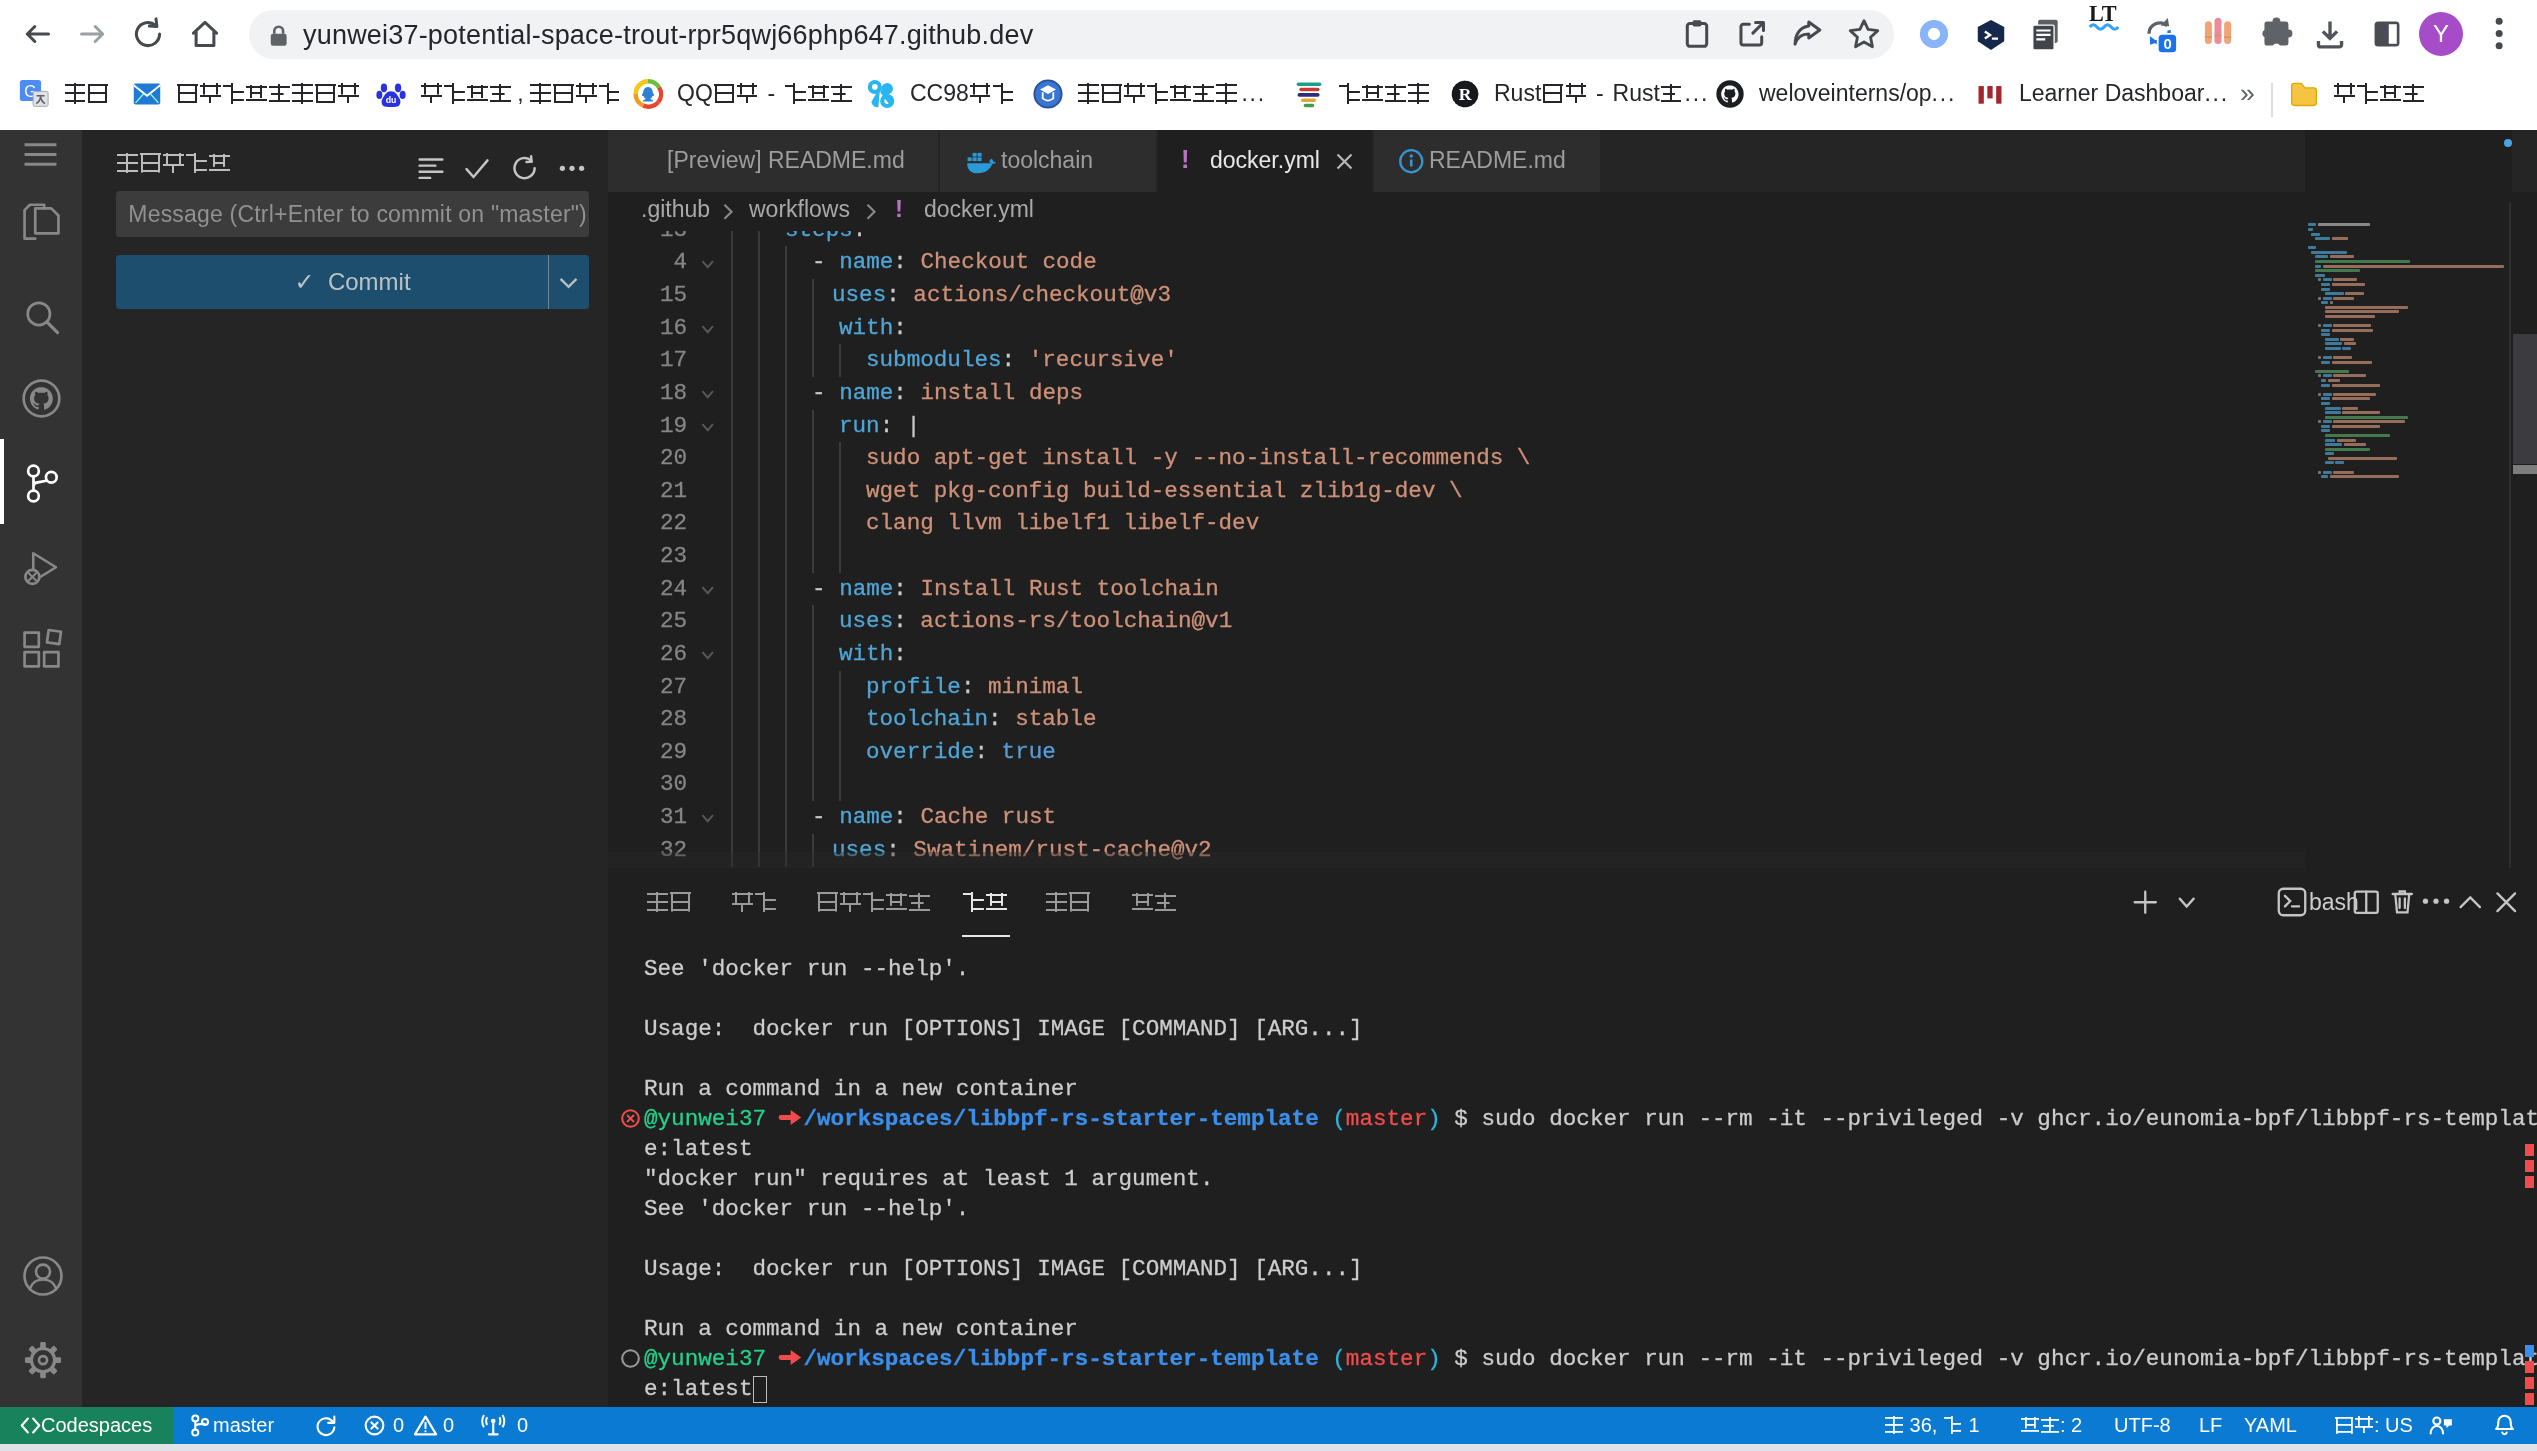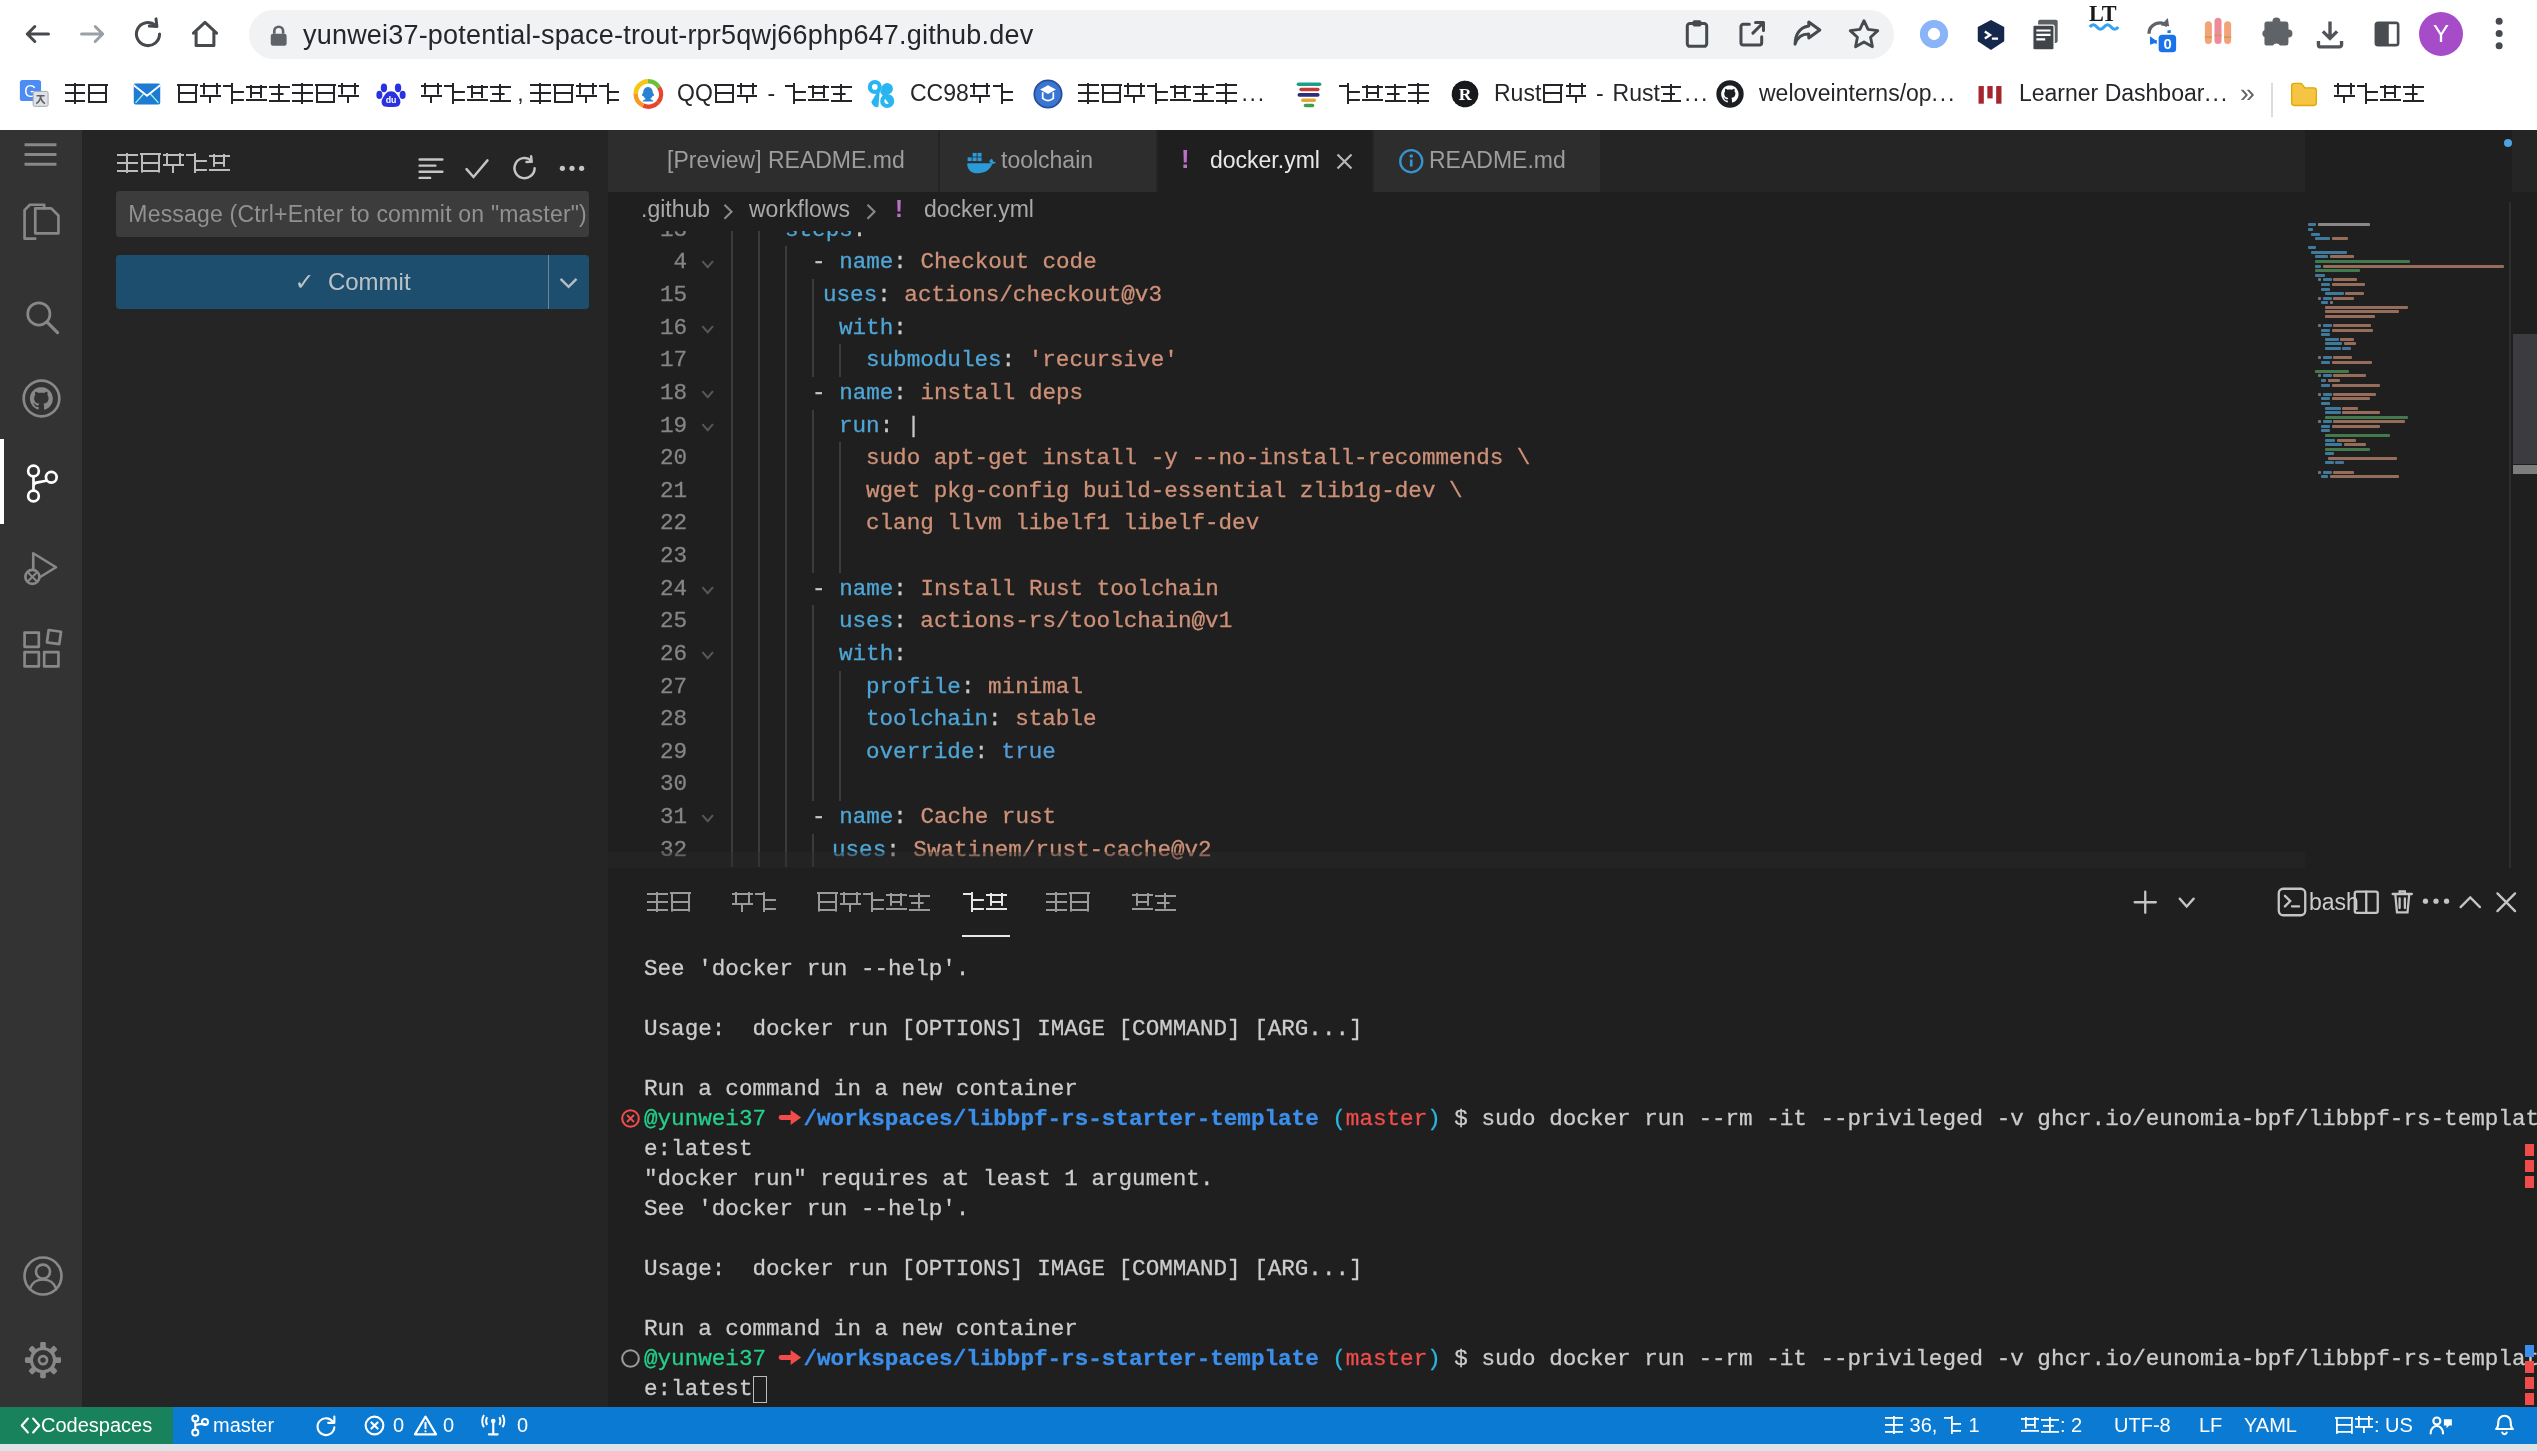--- a/index.html
+++ b/index.html
@@ -510,21 +510,21 @@
           </svg>
 <div class="gl" style="left:123px;top:15.4px"></div>
 <div class="gl" style="left:150px;top:15.4px"></div>
 <div class="gl" style="left:177px;top:15.4px"></div>
 <div class="cline" style="left:204px;top:15.4px"><span class="w">- </span><span class="k">name</span><span class="w">:</span><span class="s"> Checkout code</span></div>
 <div class="ln" style="top:48px">15</div>
 <div class="gl" style="left:123px;top:48px"></div>
 <div class="gl" style="left:150px;top:48px"></div>
 <div class="gl" style="left:177px;top:48px"></div>
 <div class="gl" style="left:204px;top:48px"></div>
-<div class="cline" style="left:215px;top:48px"><span class="k">uses</span><span class="w">:</span><span class="s"> actions/checkout@v3</span></div>
+<div class="cline" style="left:224px;top:48px"><span class="k">uses</span><span class="w">:</span><span class="s"> actions/checkout@v3</span></div>
 <div class="ln" style="top:81px">16</div>
 <svg class="fold" width="19.4" height="19.4" viewBox="0 0 22 22" style="left:90px;top:88px">
             <path d="M5 8 L11 15 L17 8" stroke="#585858" stroke-width="2.2" fill="none"></path>
           </svg>
 <div class="gl" style="left:123px;top:81px"></div>
 <div class="gl" style="left:150px;top:81px"></div>
 <div class="gl" style="left:177px;top:81px"></div>
 <div class="gl" style="left:204px;top:81px"></div>
 <div class="cline" style="left:231px;top:81px"><span class="k">with</span><span class="w">:</span></div>
 <div class="ln" style="top:113px">17</div>

